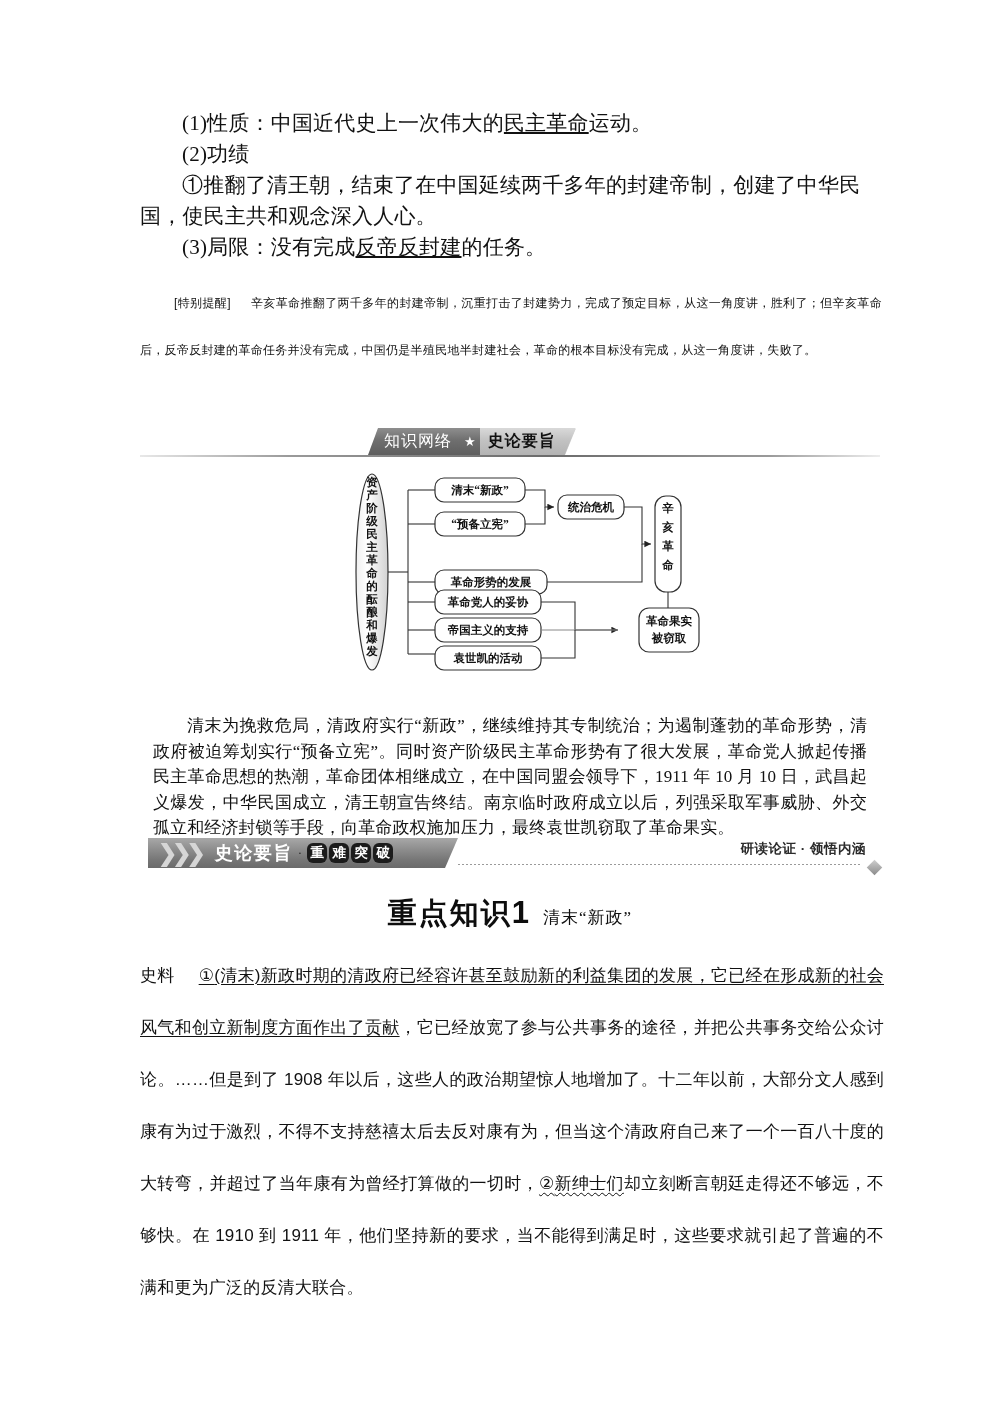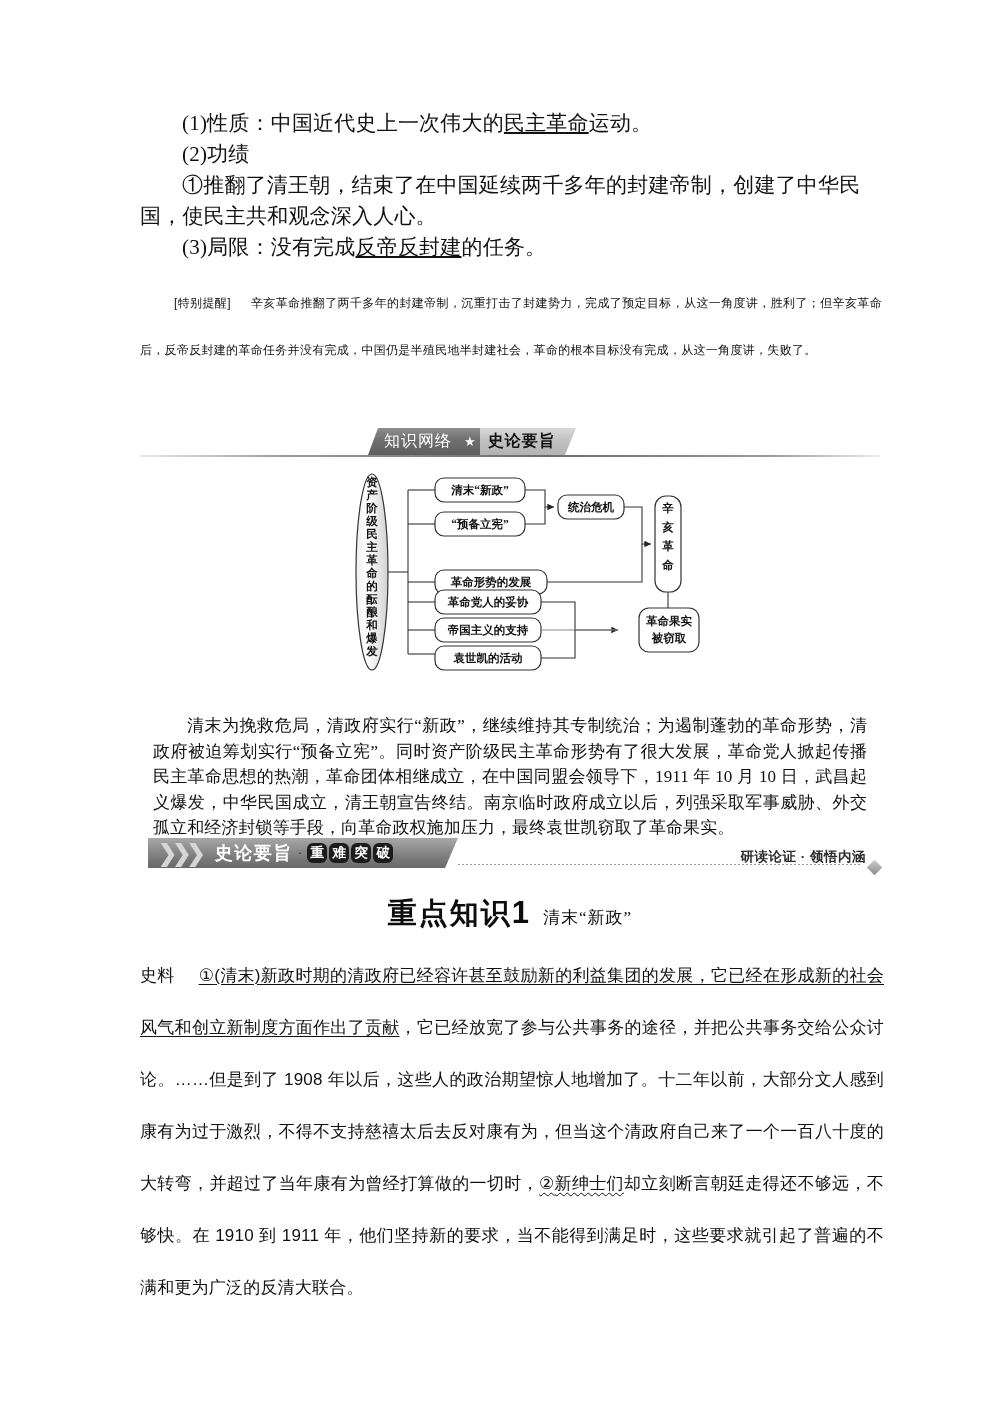--- a/index.html
+++ b/index.html
@@ -110,21 +110,21 @@
   }
   .b2-dot{color:#2a2a2a;font-size:13px;margin:0 5px;}
   .cbox{
     display:inline-block;background:#1b1b1b;color:#fff;
     font-family:"Liberation Sans","DejaVu Sans",sans-serif;
     font-weight:bold;font-size:13.5px;
     width:20px;height:20px;line-height:20px;text-align:center;
     border-radius:6px;margin-right:2px;vertical-align:middle;
   }
   .b2-right{
-    position:absolute;right:14px;top:10px;
+    position:absolute;right:14px;top:2px;
     font-family:"Liberation Sans","DejaVu Sans",sans-serif;
     font-weight:bold;font-size:13.5px;color:#2b2b2b;letter-spacing:.5px;
   }
   .b2-dotline{
     position:absolute;left:318px;top:26px;right:18px;height:1px;
     background-image:linear-gradient(90deg,#9a9a9a 55%,transparent 45%);
     background-size:4px 1px;
   }
   .b2-diamond{
     position:absolute;right:0;top:24px;width:11px;height:11px;

